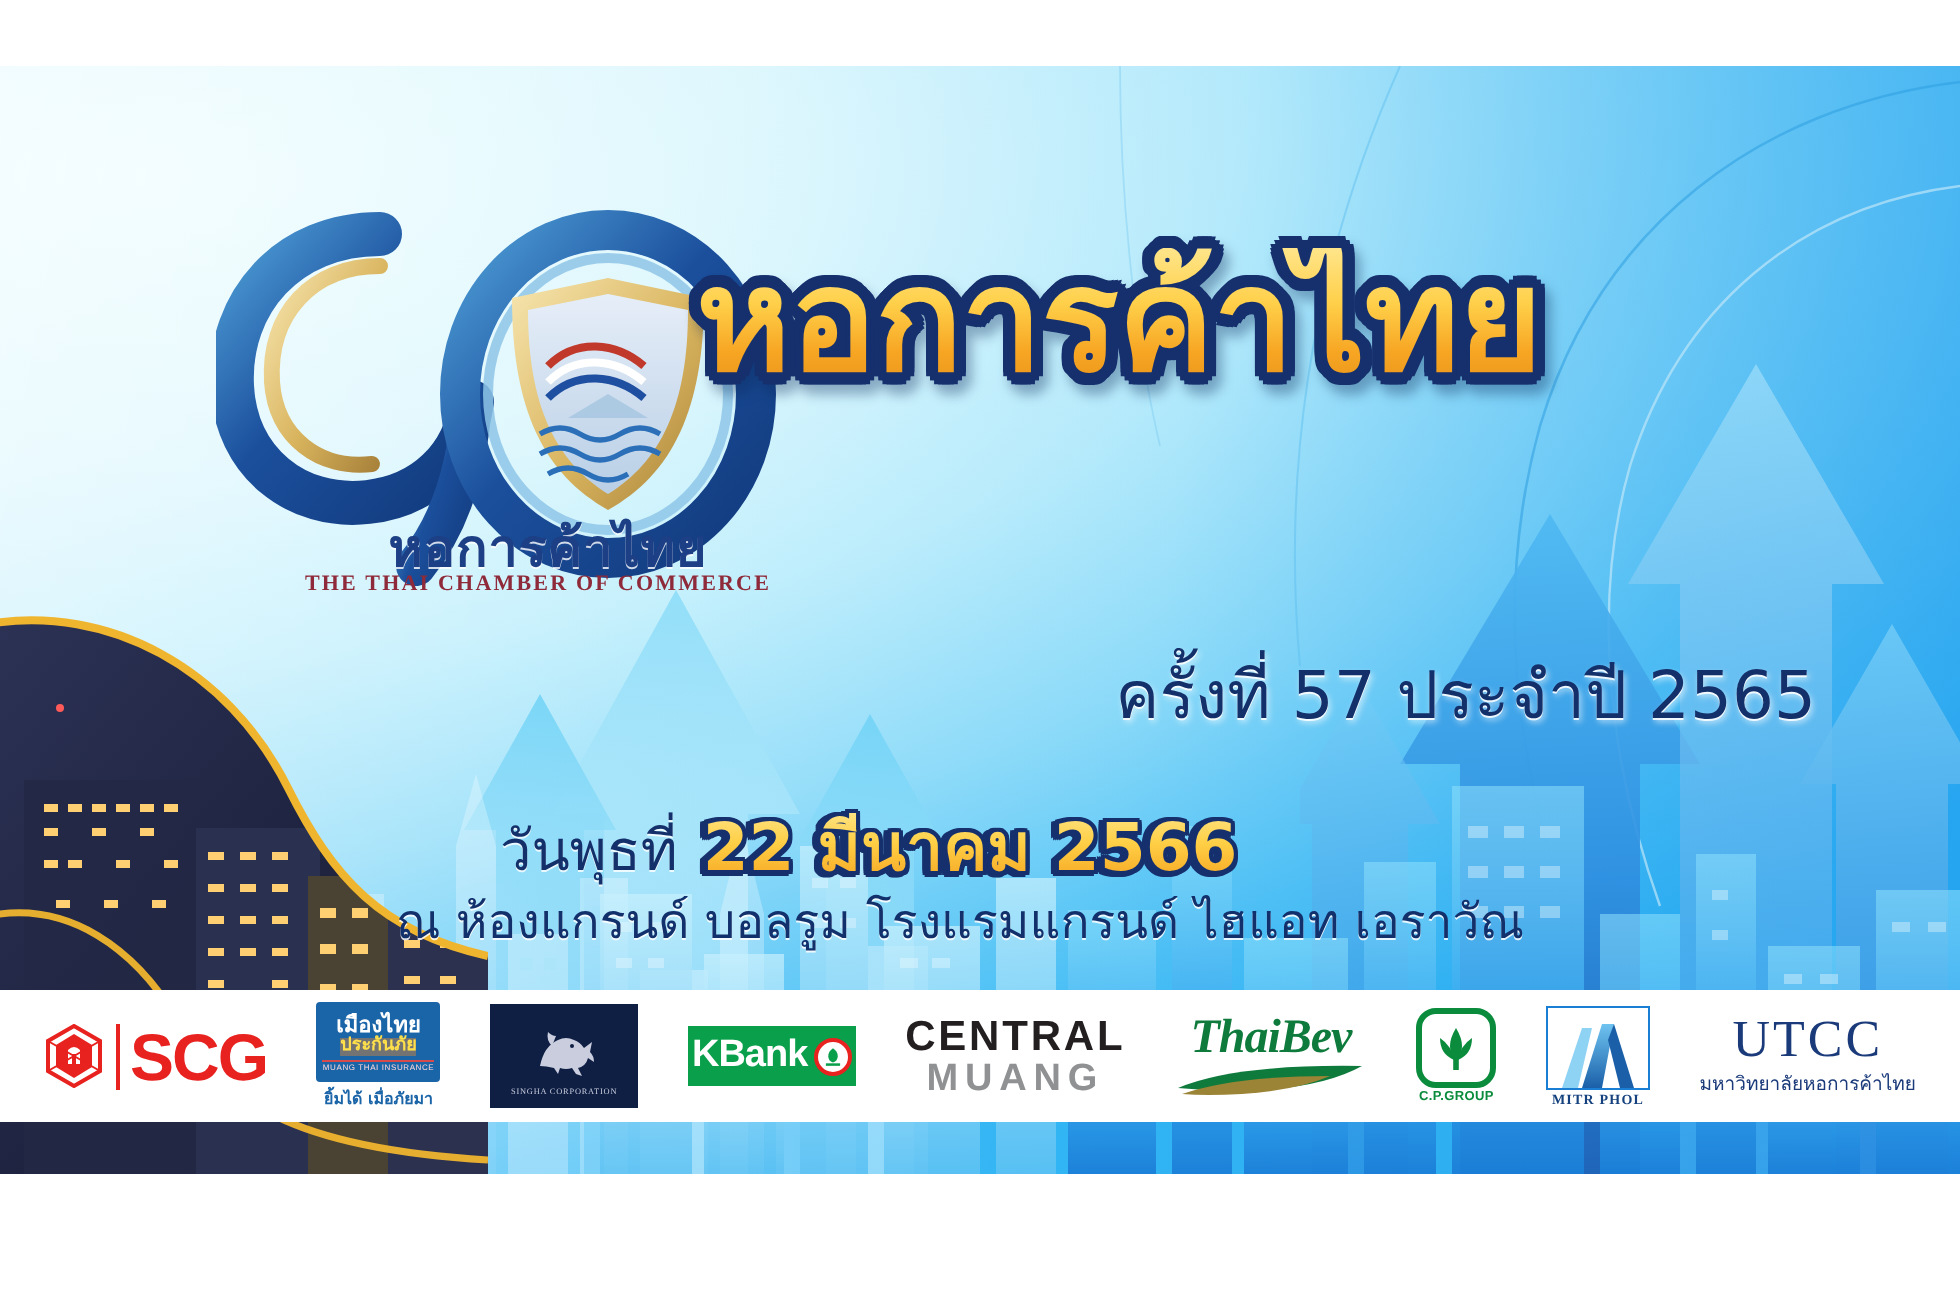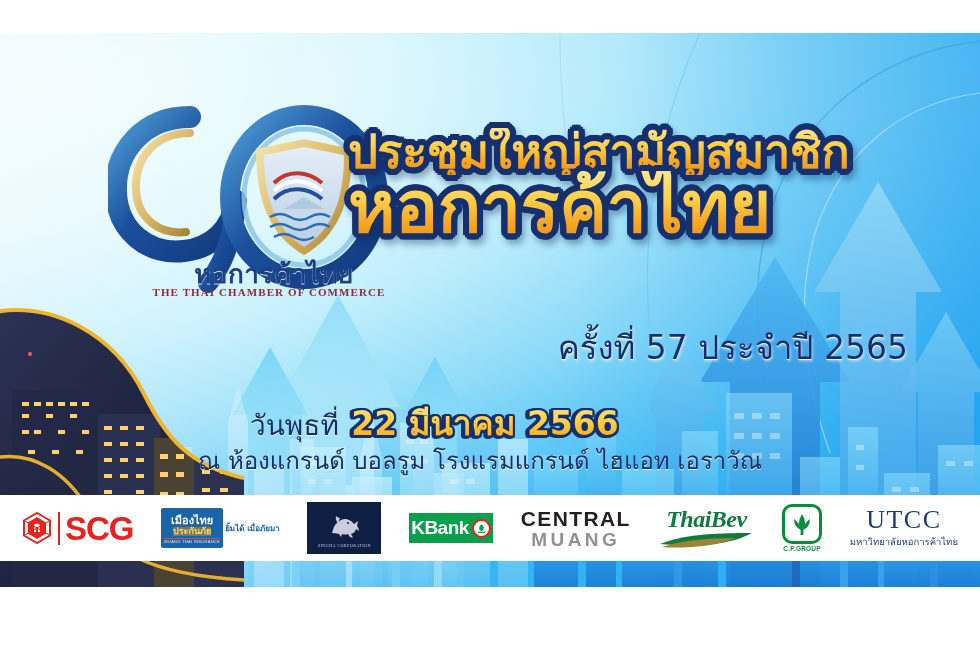--- a/index.html
+++ b/index.html
@@ -93,21 +93,21 @@
     height:58px; position:relative; }
 
   
   .scg { gap:4px; }
   .scg-hex { width:30px; height:32px; position:relative; }
   .scg-txt { font-family:"Liberation Sans", sans-serif; font-weight:bold;
     font-size:33px; color:#e8221f; letter-spacing:-1px; line-height:1;
     padding-left:5px; border-left:2px solid #e8221f; margin-left:2px; }
 
   
-  .mt { flex-direction:row; gap:2px; }
+  .mt { flex-direction:column; gap:2px; }
   .mt-box { width:62px; height:40px; background:#1a64a8; border-radius:2px;
     display:flex; flex-direction:column; align-items:center;
     justify-content:center; gap:1px; padding-top:2px; }
   .mt-l1 { font-family:"DejaVu Sans", sans-serif; font-size:11px; color:#fff;
     font-weight:bold; line-height:1; }
   .mt-l2 { font-family:"DejaVu Sans", sans-serif; font-size:9px; color:#ffe04a;
     font-weight:bold; background:#737373; line-height:1; }
   .mt-l3 { font-family:"Liberation Sans", sans-serif; font-size:4px; color:#ffd9d9;
     letter-spacing:.3px; line-height:1; border-top:1px solid #d84b4b;
     padding-top:1px; margin-top:1px; }
@@ -440,21 +440,20 @@
           <path d="M162 126 Q172 120 182 126 T202 126 T222 126"></path>
           <path d="M166 136 Q176 130 186 136 T206 136"></path>
         </g>
         <path d="M176 108 L196 96 L216 108 Z" fill="#9fc2de" opacity=".7"></path>
       </svg>
       <div class="logo-thai">หอการค้าไทย</div>
       <div class="logo-en">THE THAI CHAMBER OF COMMERCE</div>
     </div>
 
     <div class="headline">
-      <div class="h-line h1">ประชุมใหญ่สามัญสมาชิก</div>
       <div class="h-line h2">หอการค้าไทย</div>
     </div>
 
     <div class="sub1">ครั้งที่ 57 ประจำปี 2565</div>
 
     <div class="dateline">
       <span class="date-prefix">วันพุธที่</span>
       <span class="date-big">22 มีนาคม 2566</span>
     </div>
 
@@ -526,20 +525,36 @@
           <svg width="28" height="28" viewBox="0 0 28 28">
             <path d="M14 4 q-3 5-3 9 q0 5 3 8 q3-3 3-8 q0-4-3-9 z" fill="#0a8c3c"></path>
             <path d="M6 9 q0 8 7 11 q-1-7-7-11 z" fill="#0a8c3c"></path>
             <path d="M22 9 q0 8-7 11 q1-7 7-11 z" fill="#0a8c3c"></path>
             <rect x="12.6" y="19" width="2.8" height="6" fill="#0a8c3c"></rect>
           </svg>
         </div>
         <span class="cp-txt">C.P.GROUP</span>
       </div>
 
+      <div class="sp mp">
+        <div class="mp-box">
+          <svg width="44" height="34" viewBox="0 0 44 34">
+            <defs>
+              <linearGradient id="mpg" x1="0" y1="0" x2="0" y2="1">
+                <stop offset="0%" stop-color="#6fc3f0"></stop>
+                <stop offset="100%" stop-color="#1a5fa8"></stop>
+              </linearGradient>
+            </defs>
+            <polygon points="4,34 14,4 19,4 12,34" fill="#8ed2f4"></polygon>
+            <polygon points="14,34 24,2 30,2 24,34" fill="url(#mpg)"></polygon>
+            <polygon points="30,2 40,34 33,34 27,10" fill="#1a5fa8"></polygon>
+          </svg>
+        </div>
+        <span class="mp-txt">MITR PHOL</span>
+      </div>
 
       <div class="sp utcc">
         <span class="utcc-t">UTCC</span>
         <span class="utcc-s">มหาวิทยาลัยหอการค้าไทย</span>
       </div>
 
     </div>
   </div>
 </div>
 

